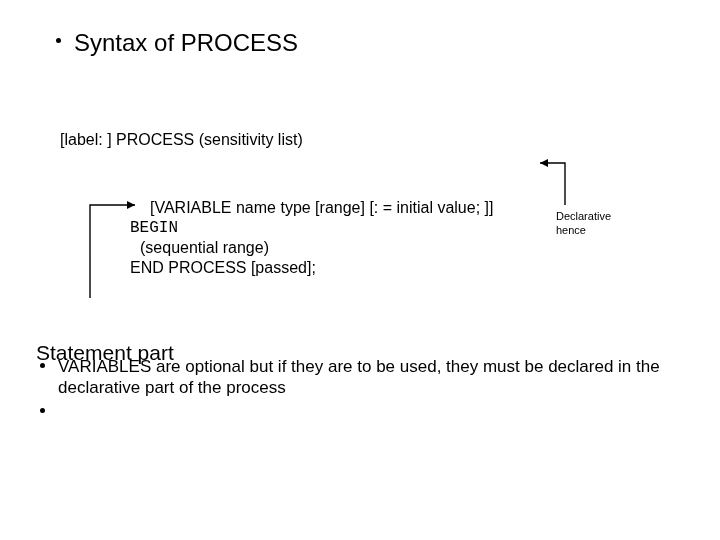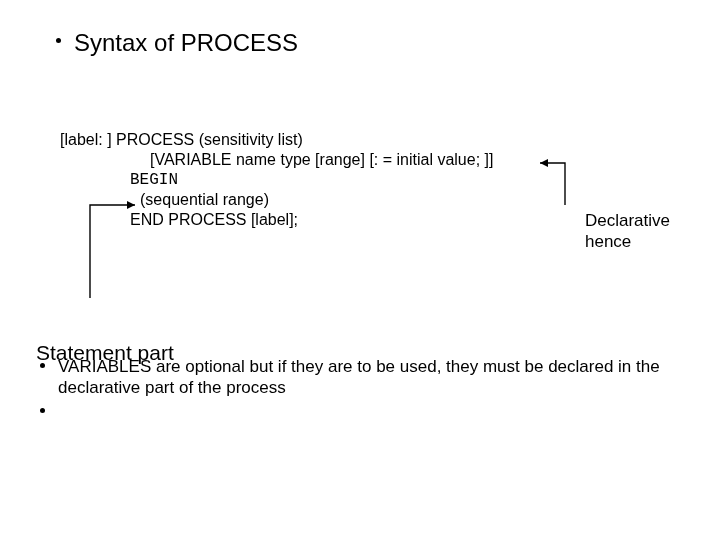--- a/index.html
+++ b/index.html
@@ -33,29 +33,29 @@
     width: 5px; height: 5px;
     background: #000; border-radius: 50%;
   }
   .code {
     position: absolute;
     top: 130px;
     left: 60px;
     font-size: 16px;
   }
   .code .l1 { }
-  .code .l2 { padding-left: 90px; }
+  .code .l2 { padding-left: 90px; margin-top: 48px; }
   .code .l3 { padding-left: 70px; font-family: Liberation Mono, monospace; }
   .code .l4 { padding-left: 80px; }
   .code .l5 { padding-left: 70px; }
   .decl {
     position: absolute;
     top: 210px;
-    left: 585px;
-    font-size: 17px;
+    left: 556px;
+    font-size: 11px;
   }
   .stmtpart {
     position: absolute;
     top: 311px;
     left: 36px;
     font-size: 21px;
     margin-top: 29px;
   }
   .bullets {
     position: absolute;
@@ -87,21 +87,21 @@
   <div class="heading">
     <span class="bullet"></span>
     <span>Syntax of PROCESS</span>
   </div>
 
   <div class="code">
     <div class="l1">[label: ] PROCESS (sensitivity list)</div>
     <div class="l2">[VARIABLE name type [range] [: = initial value; ]]</div>
     <div class="l3">BEGIN</div>
     <div class="l4">(sequential range)</div>
-    <div class="l5">END PROCESS [label];</div>
+    <div class="l5">END PROCESS [passed];</div>
   </div>
 
   <div class="decl">
     <div>Declarative</div>
     <div>hence</div>
   </div>
 
   <div class="stmtpart">Statement part</div>
 
   <div class="bullets">

